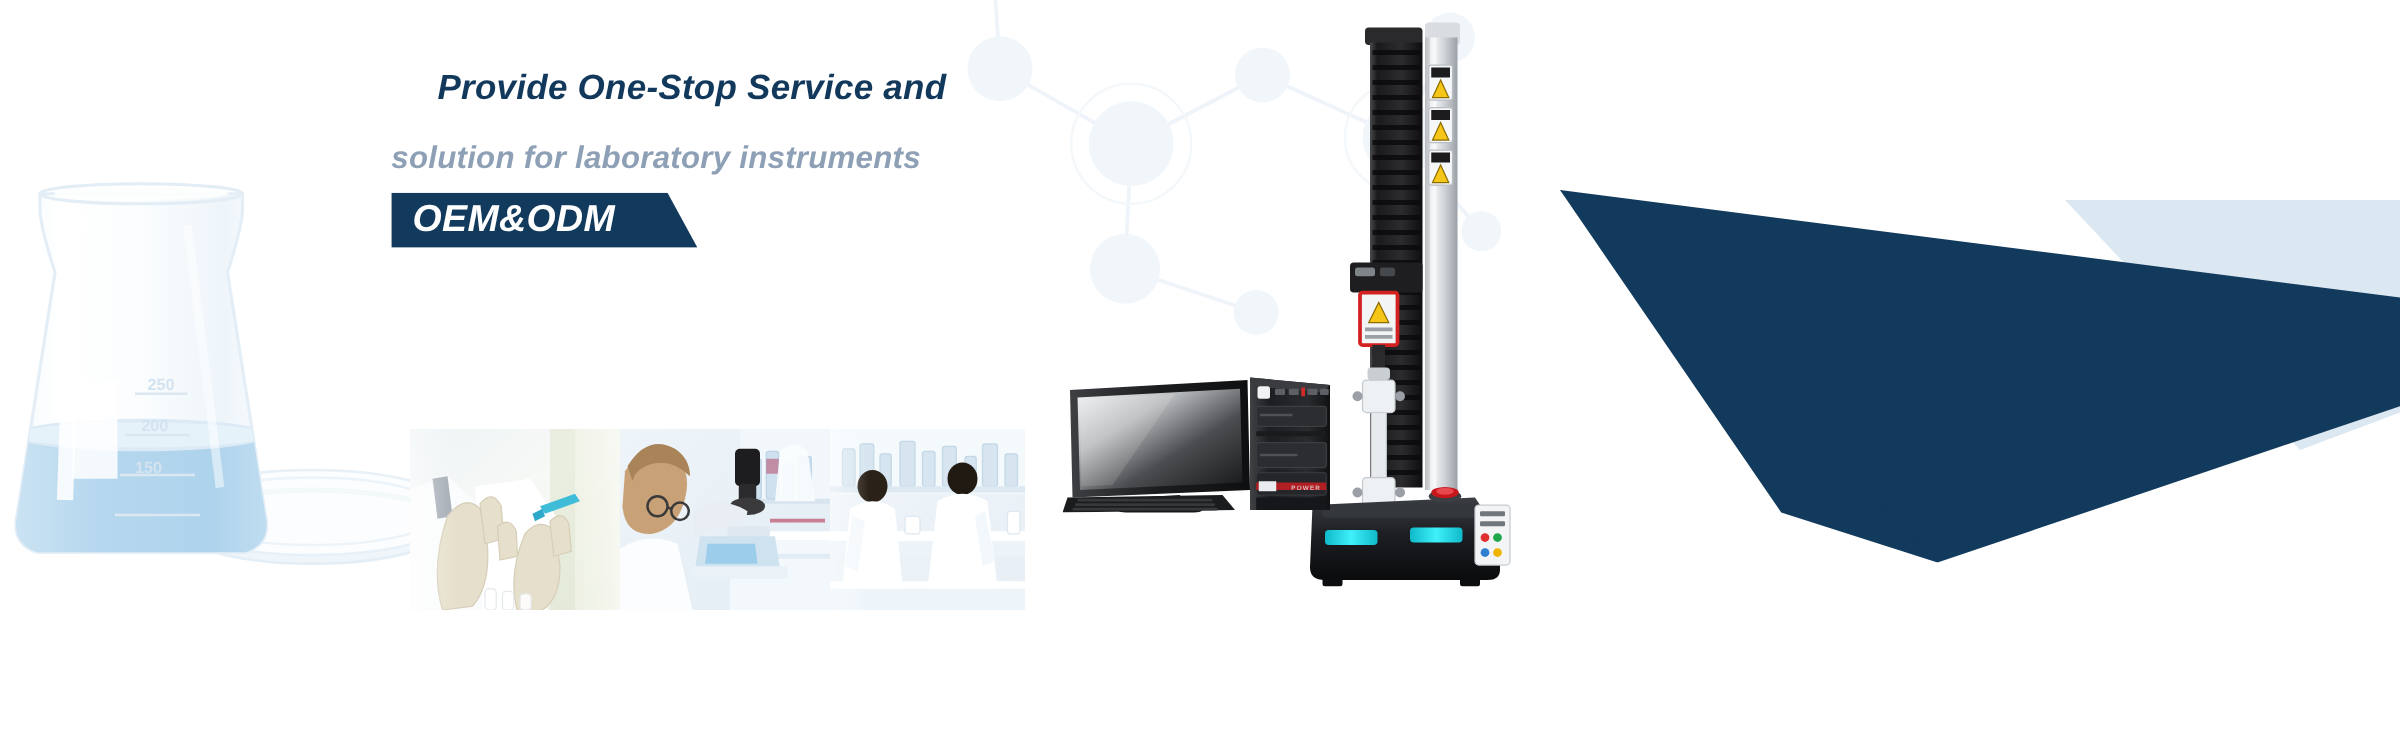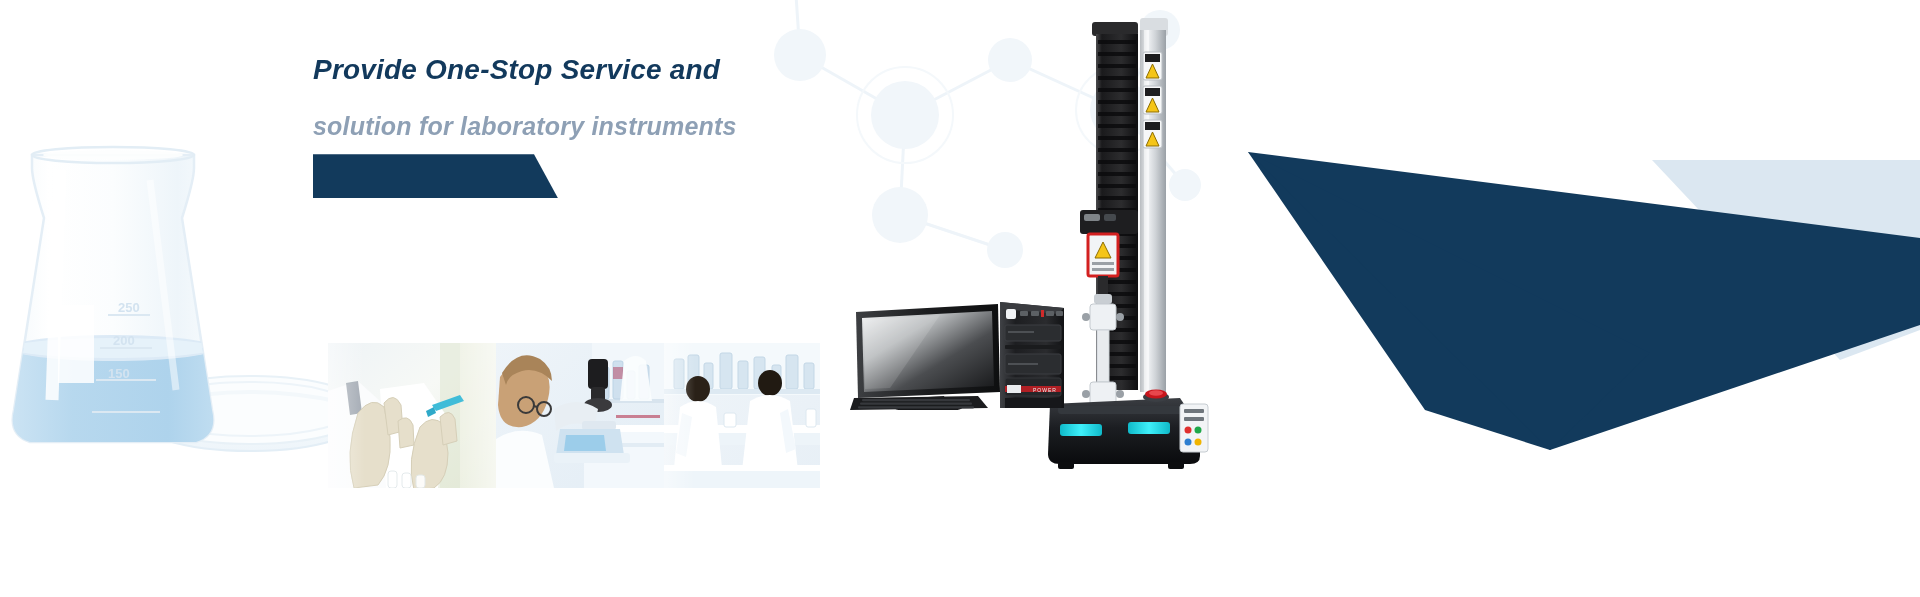--- a/index.html
+++ b/index.html
@@ -16,20 +16,21 @@
 
   
   .glassware{position:absolute;left:0;top:110px;width:400px;height:380px;}
 
   
   .headline{position:absolute;left:313px;top:55px;width:760px;}
   .hl1{
     font-size:28px;font-weight:bold;font-style:italic;
     color:#12395c;letter-spacing:.2px;line-height:1.1;
     white-space:nowrap;
+    margin-left:37px;
   }
   .hl2{
     margin-top:27px;
     font-size:25px;font-weight:bold;font-style:italic;
     color:#8ea0b5;letter-spacing:.2px;line-height:1.1;
     white-space:nowrap;
   }
   .badge-wrap{margin-top:14px;position:relative;height:44px;width:245px;}
   .badge-shape{
     position:absolute;left:0;top:0;width:245px;height:44px;
@@ -153,20 +154,21 @@
 
       <rect x="58" y="195" width="36" height="78" fill="#ffffff" opacity=".85"></rect>
     </g>
   </svg>
 
   <div class="headline">
     <div class="hl1">Provide One-Stop Service and</div>
     <div class="hl2">solution for laboratory instruments</div>
     <div class="badge-wrap">
       <div class="badge-shape"></div>
+      <div class="badge-text">OEM&amp;ODM</div>
     </div>
   </div>
 
   <div class="photostrip">
 
     <div class="photo">
       <svg width="168" height="145" viewBox="0 0 168 145" xmlns="http://www.w3.org/2000/svg">
         <defs>
           <linearGradient id="p1bg" x1="0" y1="0" x2="1" y2="1">
             <stop offset="0%" stop-color="#eef3f6"></stop>

